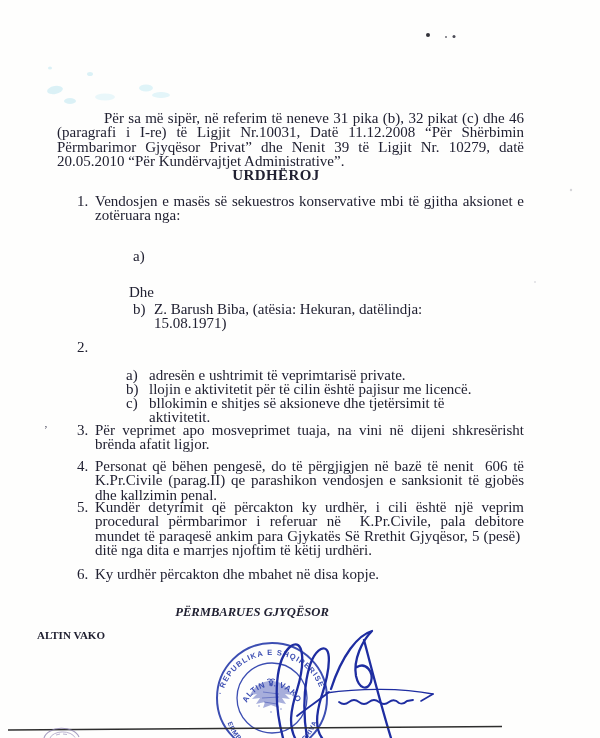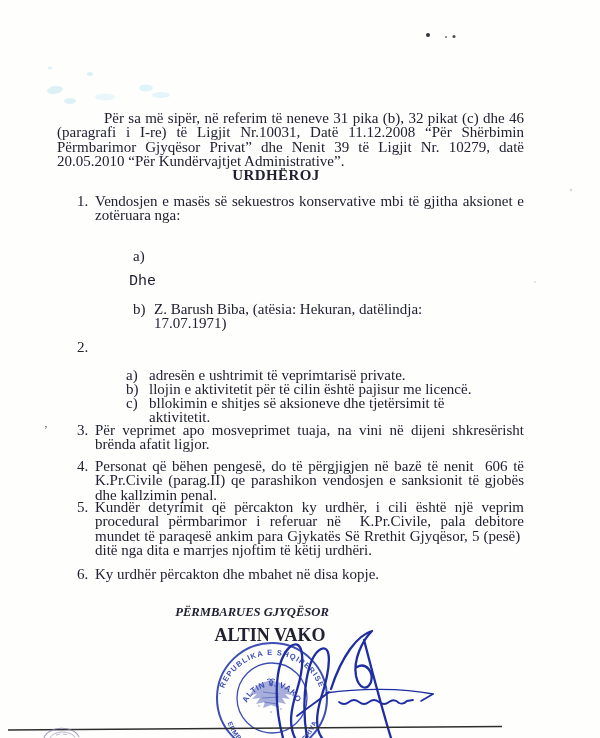--- a/index.html
+++ b/index.html
@@ -15,27 +15,27 @@
     color:var(--ink,#212132);
   }
   .txt{position:absolute; font-size:15px; line-height:14.4px; text-align:justify;}
   .intro{left:57px; top:96px; width:467px; text-indent:47px;}
   .heading{left:43px; top:168px; width:466px; text-align:center; font-weight:bold; font-size:15px; letter-spacing:.4px;}
   .item{left:95px; width:429px;}
   .item .num{position:absolute; left:-18px; width:18px; text-align:left;}
   .i1{top:194px}.i2{top:340px}.i3{top:423px}.i4{top:459px}.i5{top:500px}.i6{top:567px}
   .sub1{left:133px; width:330px; padding-left:21px; text-align:left;}
   .sub1 .lbl{position:absolute; left:0; width:21px;}
-  .s1a{top:249px}.s1dhe{top:275px; padding-left:0; left:129px;font-family:Liberation Mono, monospace;}.s1b{top:302px}
+  .s1a{top:249px}.s1dhe{top:285px; padding-left:0; left:129px;}.s1b{top:302px}
   .sub2{left:126px; width:360px; text-align:left; line-height:14.1px;}
   .sub2 .row{position:relative; padding-left:23px;}
   .sub2 .lbl{position:absolute; left:0; width:23px;}
   .s2{top:368px}
   .sigtitle{left:19px; top:605px; width:466px; text-align:center; font-weight:bold; font-size:12.6px;font-style:italic;}
-  .signame{left:37px; top:628px; width:466px; text-align:center; font-weight:bold; font-size:18px;}
+  .signame{left:37px; top:628px; width:466px; font-weight:bold; font-size:11px;}
   svg.overlay{position:absolute; left:0; top:0; pointer-events:none;}
   .stamp-stroke{stroke:var(--stamp_blue,#2e41ad); fill:none;}
   .stamp-fill{fill:var(--stamp_blue,#2e41ad);}
   .stamp-text{fill:var(--stamp_blue,#2e41ad); font-family:"Liberation Sans",sans-serif; font-weight:bold;}
   .sig-stroke{stroke:var(--signature_blue,#1e2da1); fill:none; stroke-linecap:round; stroke-linejoin:round;}
 </style>
 </head>
 <body>
 
 <div class="page">
@@ -50,21 +50,21 @@
   </div>
 
   <div class="txt sub1 s1a">
     <span class="lbl">a)</span>
   </div>
   <div class="txt sub1 s1dhe">
     <span>Dhe</span>
   </div>
   <div class="txt sub1 s1b">
     <span class="lbl">b)</span>
-    <span>Z. Barush Biba, (atësia: Hekuran, datëlindja: 17.07.1971)</span>
+    <span>Z. Barush Biba, (atësia: Hekuran, datëlindja: 15.08.1971)</span>
   </div>
 
   <div class="txt item i2">
     <span class="num">2.</span>
   </div>
 
   <div class="txt sub2 s2">
     <div class="row">
       <span class="lbl">a)</span>
       <span>adresën e ushtrimit të veprimtarisë private.</span>

